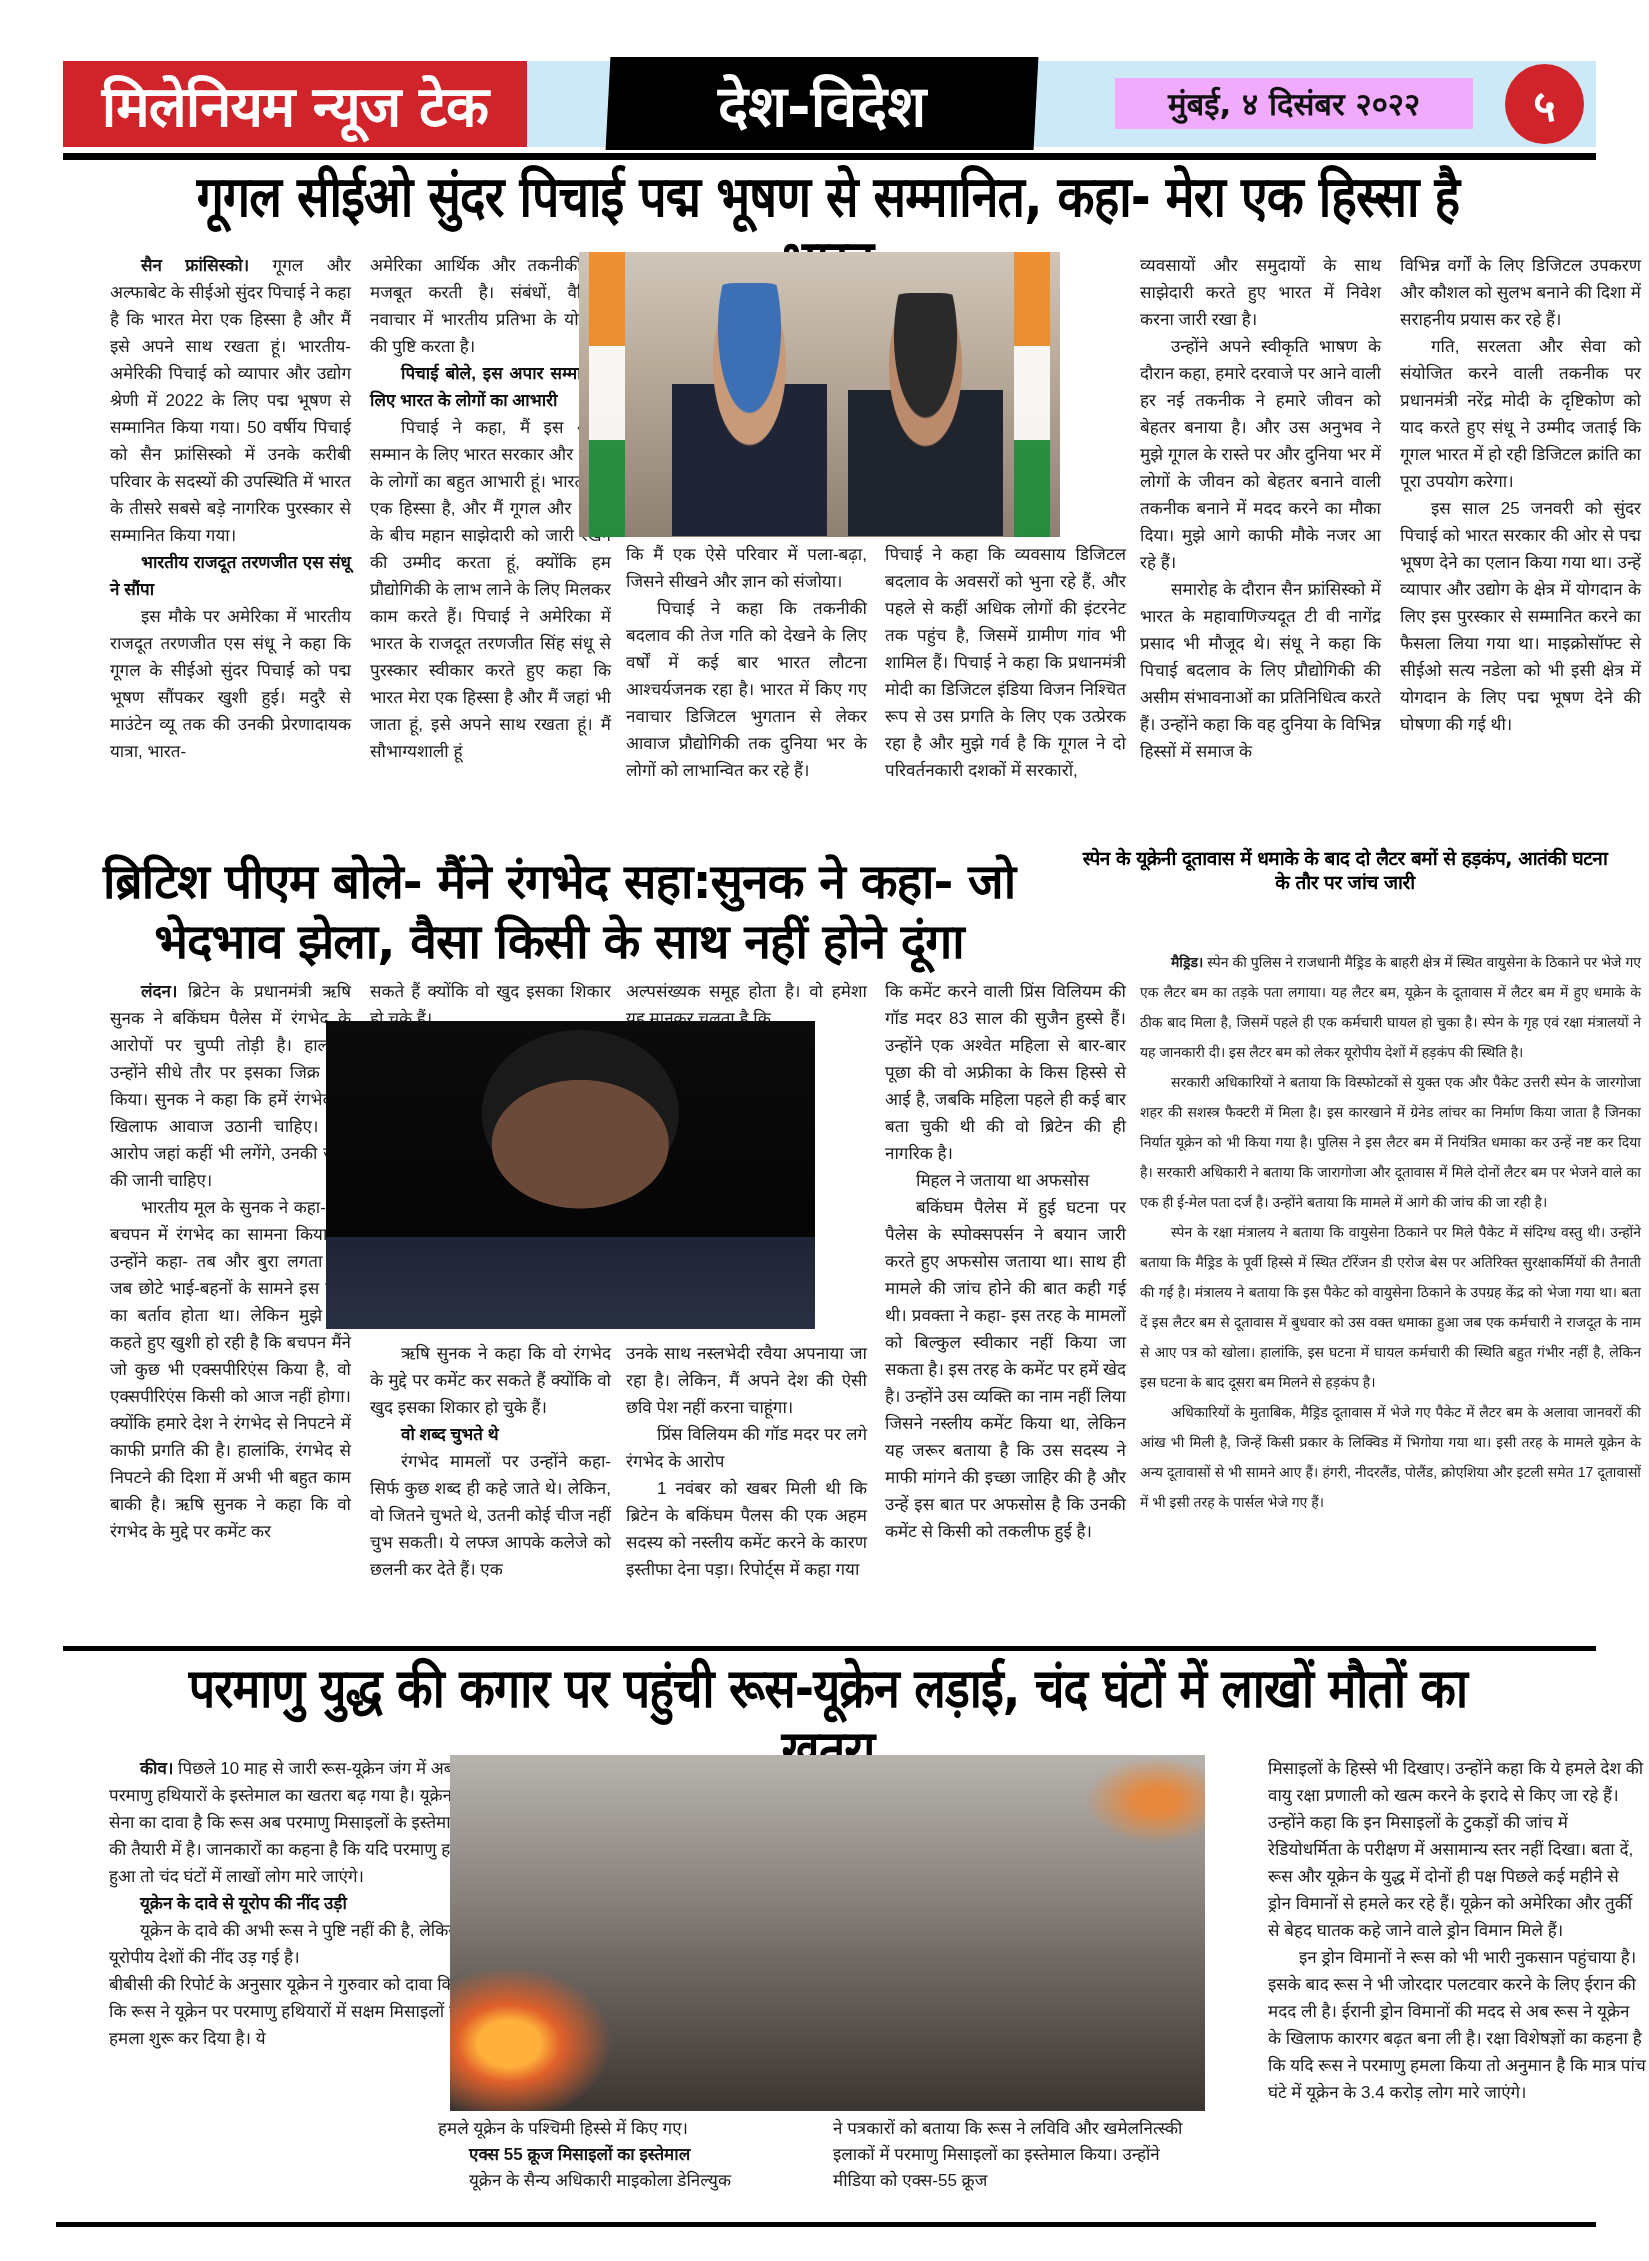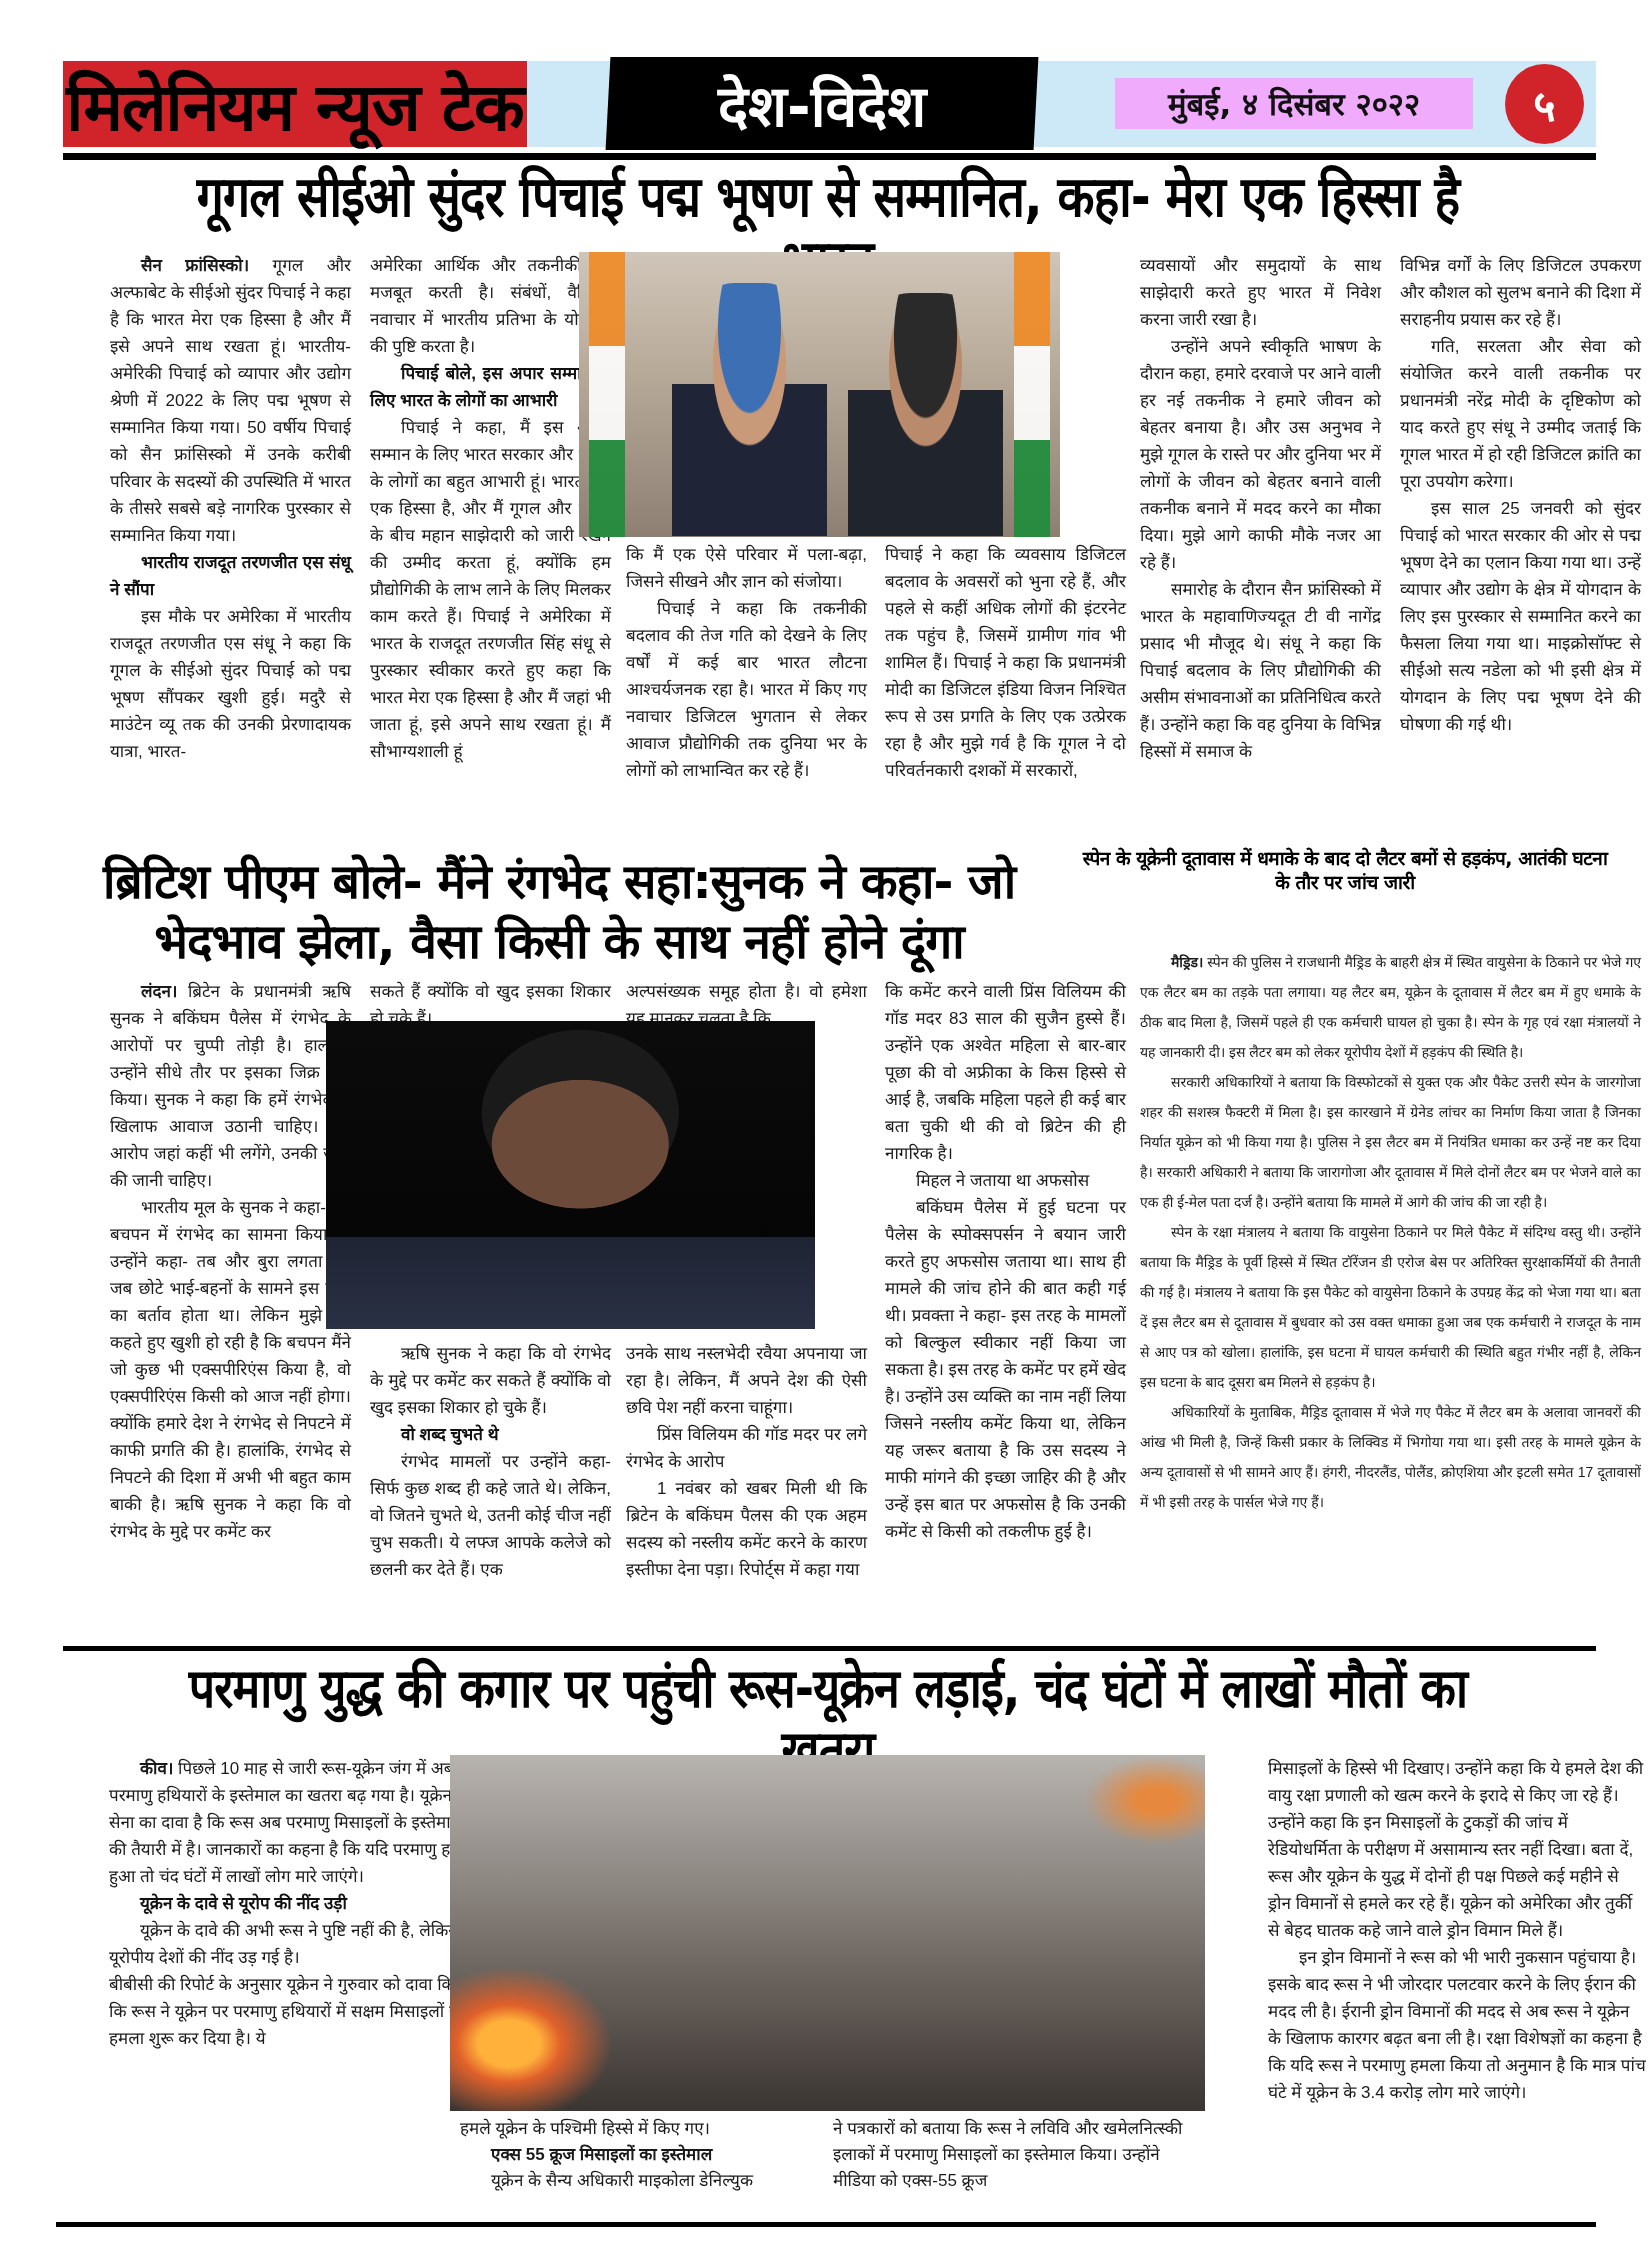--- a/index.html
+++ b/index.html
@@ -2,21 +2,21 @@
 <html style="font-size:8.3px"><head>
 <meta charset="utf-8">
 <style>
   * { box-sizing: border-box; margin: 0; padding: 0; }
   html, body { width: 1650px; height: 2261px; background: #ffffff; overflow: hidden; }
   body { position: relative; font-family: "DejaVu Sans", "Liberation Sans", sans-serif; color: #111; }
 
   
   #masthead { position: absolute; left: 63px; top: 61px; width: 1533px; height: 86px; background: #cde9f7; }
   #brand-box { position: absolute; left: 0; top: 0; width: 464px; height: 86px; background: #d1232a; display: flex; align-items: center; justify-content: center; }
-  #brand-box span { color: #000000; font-weight: bold; font-size: 66px; letter-spacing: -1px; font-family: "DejaVu Sans", sans-serif; }
+  #brand-box span { color: #ffffff; font-weight: bold; font-size: 56px; letter-spacing: -1px; font-family: "DejaVu Sans", sans-serif; }
   #section-box { position: absolute; left: 545px; top: -4.1px; width: 428px; height: 93px; background: #000; transform: skewX(-3deg); display: flex; align-items: center; justify-content: center; }
   #section-box span { color: #fff; font-weight: bold; font-size: 57px; transform: skewX(3deg); }
   #date-box { position: absolute; left: 1052px; top: 16.6px; width: 358px; height: 51px; background: #f0abfc; display: flex; align-items: center; justify-content: center; }
   #date-box span { font-weight: bold; font-size: 31px; color: #111; }
   #page-circle { position: absolute; left: 1442px; top: 3.1px; width: 79px; height: 80px; border-radius: 50%; background: #d1232a; display: flex; align-items: center; justify-content: center; }
   #page-circle span { color: #fff; font-weight: bold; font-size: 43px; }
 
   .rule { position: absolute; background: #000; }
 
   
@@ -163,21 +163,21 @@
   <p class="sub">यूक्रेन के दावे से यूरोप की नींद उड़ी</p>
   <p>यूक्रेन के दावे की अभी रूस ने पुष्टि नहीं की है, लेकिन यूरोपीय देशों की नींद उड़ गई है।</p>
   <p class="noind">बीबीसी की रिपोर्ट के अनुसार यूक्रेन ने गुरुवार को दावा किया कि रूस ने यूक्रेन पर परमाणु हथियारों में सक्षम मिसाइलों से हमला शुरू कर दिया है। ये</p>
 </div>
 
 <div id="photo3" class="photo">
   <div class="fire"></div>
   <div class="fire2"></div>
 </div>
 
-<div class="caption" style="left:460px; top:2116px; width:372px;">
+<div class="caption" style="left:438px; top:2116px; width:372px;">
   <div>हमले यूक्रेन के पश्चिमी हिस्से में किए गए।</div>
   <div style="padding-left:31px;"><b>एक्स 55 क्रूज मिसाइलों का इस्तेमाल</b></div>
   <div style="padding-left:31px;">यूक्रेन के सैन्य अधिकारी माइकोला डेनिल्युक</div>
 </div>
 
 <div class="caption" style="left:833px; top:2116px; width:372px;">
   <div>ने पत्रकारों को बताया कि रूस ने लविवि और खमेलनित्स्की इलाकों में परमाणु मिसाइलों का इस्तेमाल किया। उन्होंने मीडिया को एक्स-55 क्रूज</div>
 </div>
 
 <div class="col" style="left:1221px; top:1755px; width:378px; text-align:left;">

